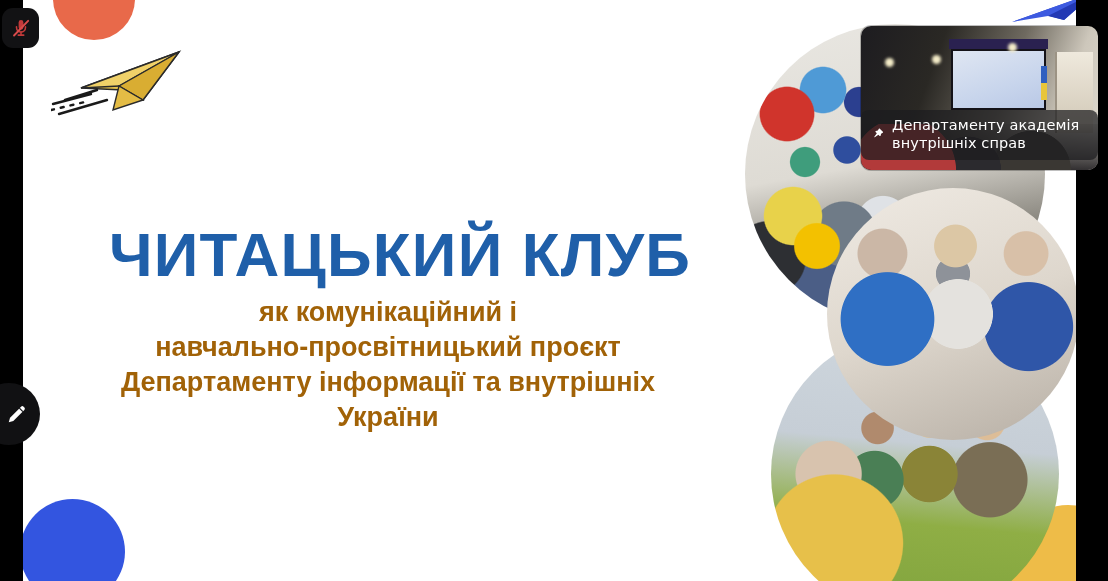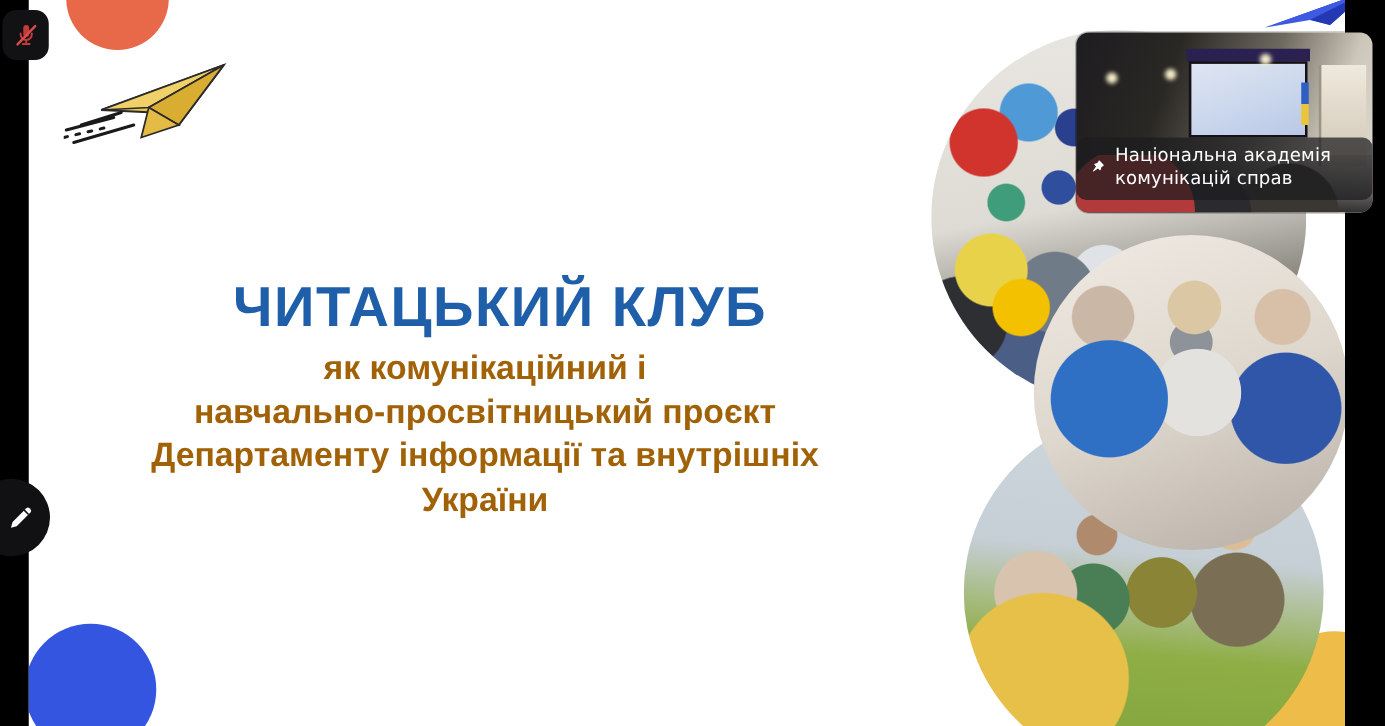--- a/index.html
+++ b/index.html
@@ -51,21 +51,21 @@
   .plane-blue { left:985px; top:-12px; width:92px; height:38px; }
 
   
   #title-block {
     position:absolute;
     left:0px; top:222px;
     width:730px;
     text-align:center;
   }
   #main-title {
-    font-size:45px;
+    font-size:62px;
     font-weight:bold;
     letter-spacing:1.2px;
     color:#1f5fa9;
     line-height:1.05;
     margin-bottom:8px;
     margin-left:24px;
   }
   .subtitle-line {
     font-size:27px;
     font-weight:bold;
@@ -296,21 +296,21 @@
     <div class="room-flag"></div>
     <div class="room-door"></div>
     <div class="room-people"></div>
 
     <div id="participant-label">
       <span class="pin-wrap">
         <svg viewBox="0 0 24 24" width="13" height="16" fill="#ffffff">
           <path d="M14.4 2.1c-.5-.5-1.3-.4-1.7.2l-2 3.1-3.6.9c-.8.2-1.1 1.2-.5 1.8l2.3 2.3-4.6 6.7a.6.6 0 0 0 .8.8l6.7-4.6 2.3 2.3c.6.6 1.6.3 1.8-.5l.9-3.6 3.1-2c.6-.4.7-1.2.2-1.7l-5.7-5.7z"></path>
         </svg>
       </span>
-      <span class="name">Національна академія комунікацій справ</span>
+      <span class="name">Департаменту академія внутрішніх справ</span>
     </div>
   </div>
 
   <div id="mic-button">
     <svg viewBox="0 0 24 24" width="22" height="22">
       <path d="M12 3.2a2.6 2.6 0 0 1 2.6 2.6v5.4a2.6 2.6 0 0 1-5.2 0V5.8A2.6 2.6 0 0 1 12 3.2z" fill="#c23a3a"></path>
       <path d="M7.1 10.6v.8a4.9 4.9 0 0 0 9.8 0v-.8" fill="none" stroke="#c23a3a" stroke-width="1.7" stroke-linecap="round"></path>
       <line x1="12" y1="16.4" x2="12" y2="19.6" stroke="#c23a3a" stroke-width="1.7" stroke-linecap="round"></line>
       <line x1="9" y1="19.8" x2="15" y2="19.8" stroke="#c23a3a" stroke-width="1.7" stroke-linecap="round"></line>
       <line x1="4.4" y1="20.2" x2="19.8" y2="4.2" stroke="#d94b4b" stroke-width="2.1" stroke-linecap="round"></line>

